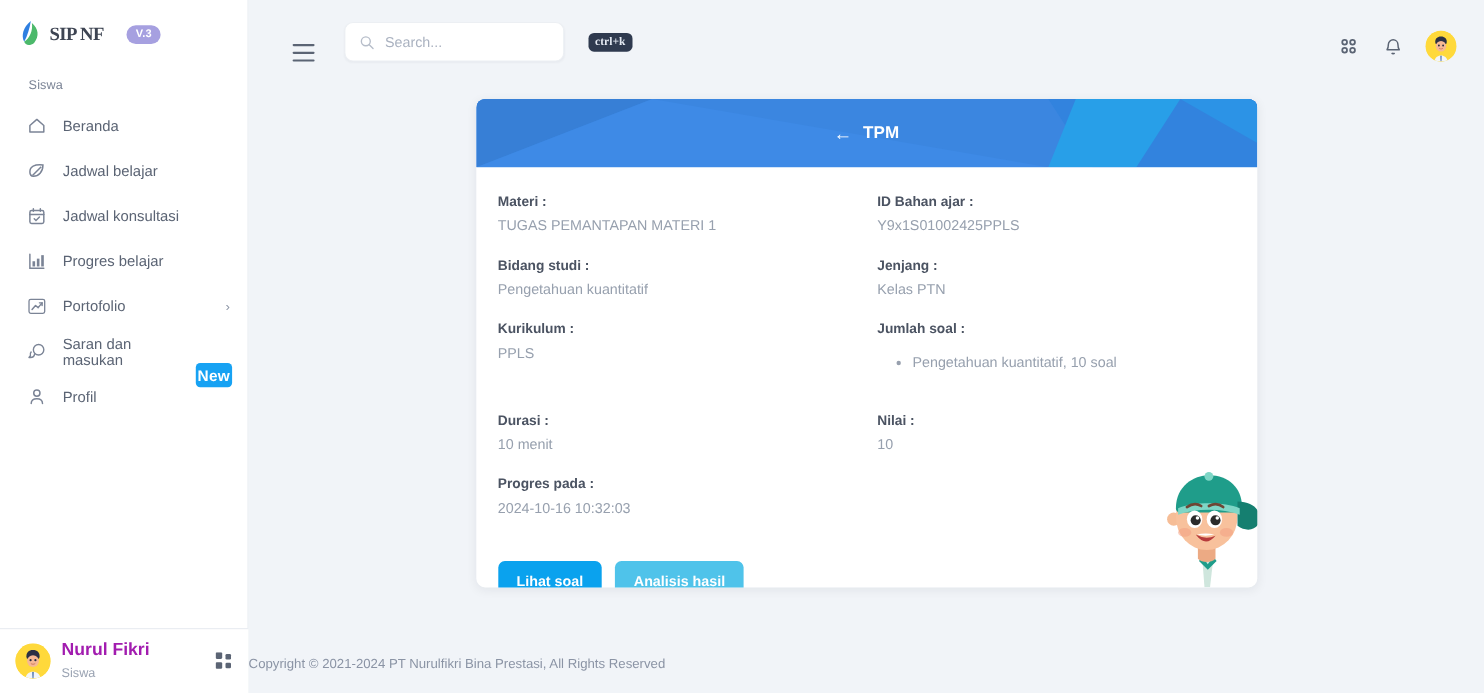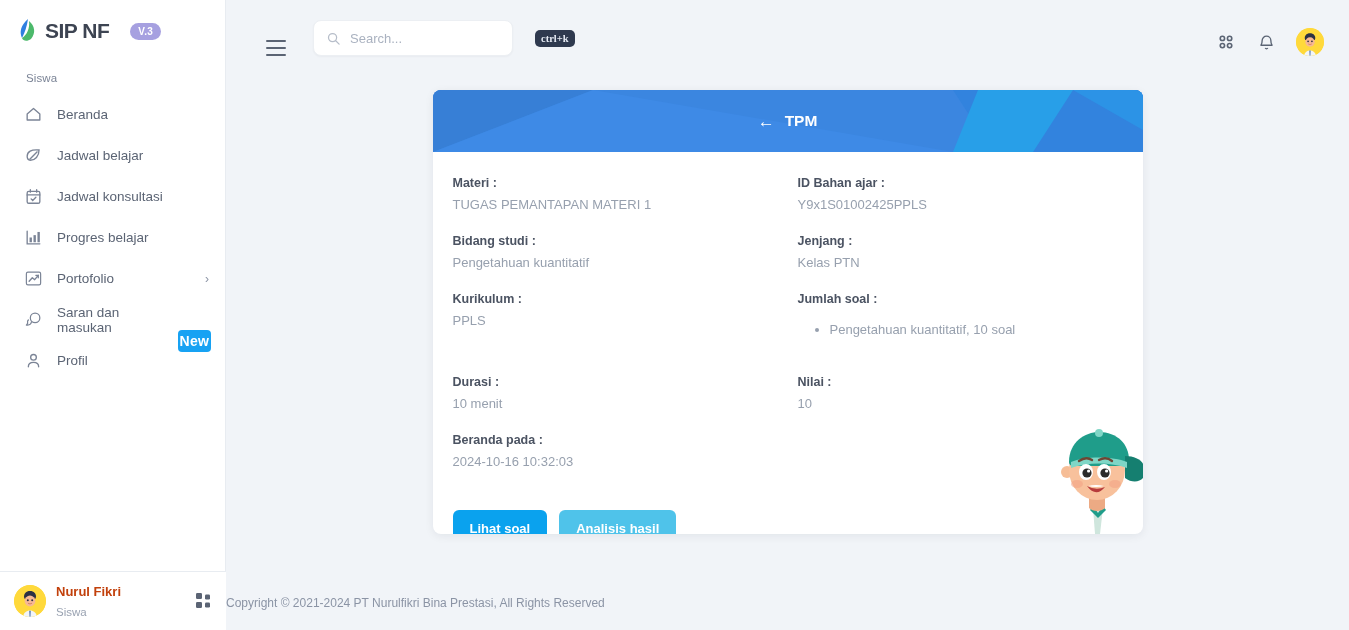--- a/index.html
+++ b/index.html
@@ -19,22 +19,22 @@
     display: flex; flex-direction: column;
     flex: 0 0 226px;
     position: relative;
   }
   .logo-row {
     display: flex; align-items: center; gap: 7px;
     padding: 14px 0 0 18px; height: 48px;
   }
   .logo-mark { width: 20px; height: 26px; position: relative; flex: 0 0 20px; }
   .logo-text {
-    font-size: 21px; font-weight: bold; letter-spacing: -0.5px;
-    color: #3d4452; line-height: 26px;
+    font-size: 17px; font-weight: bold; letter-spacing: -0.5px;
+    color: #3d4452; line-height: 26px; font-family: Liberation Serif, serif;
   }
   .logo-badge {
     background: #a6a0e0; color: #ffffff;
     font-size: 10px; font-weight: bold;
     border-radius: 9px; padding: 3px 8px 3px 8px;
     margin-left: 14px; letter-spacing: 0.2px;
   }
   .nav-section-title {
     font-size: 11.5px; color: #7b8496;
     padding: 24px 0 6px 26px; letter-spacing: .1px;
@@ -67,21 +67,21 @@
     padding: 0 14px 0 14px; gap: 10px;
     background: #fff;
   }
   .avatar {
     width: 32px; height: 32px; border-radius: 50%;
     background: #ffd93b; flex: 0 0 32px;
     position: relative; overflow: hidden;
   }
   .avatar.small { width: 28px; height: 28px; flex: 0 0 28px; }
   .user-meta { flex: 1; line-height: 1.25; }
-  .user-name { font-size: 13px; font-weight: bold; color: #c2410c; margin-top: 24px; }
+  .user-name { font-size: 16px; font-weight: bold; color: #a21caf; margin-top: 24px; }
   .user-role { font-size: 11.5px; color: #9aa3b2; }
   .apps-ico { color: #5b6474; display: flex; }
 
   
   .main {
     flex: 1; height: 630px; position: relative;
     display: flex; flex-direction: column;
     background: #f1f4f8;
   }
   .topbar {
@@ -405,21 +405,21 @@
             <div class="field">
               <div class="field-label">Durasi :</div>
               <div class="field-value">10 menit</div>
             </div>
             <div class="field">
               <div class="field-label">Nilai :</div>
               <div class="field-value">10</div>
             </div>
 
             <div class="field">
-              <div class="field-label">Beranda pada :</div>
+              <div class="field-label">Progres pada :</div>
               <div class="field-value">2024-10-16 10:32:03</div>
             </div>
             <div></div>
           </div>
 
           <div class="btn-row">
             <button class="btn btn-primary">Lihat soal</button>
             <button class="btn btn-secondary">Analisis hasil</button>
           </div>
 

